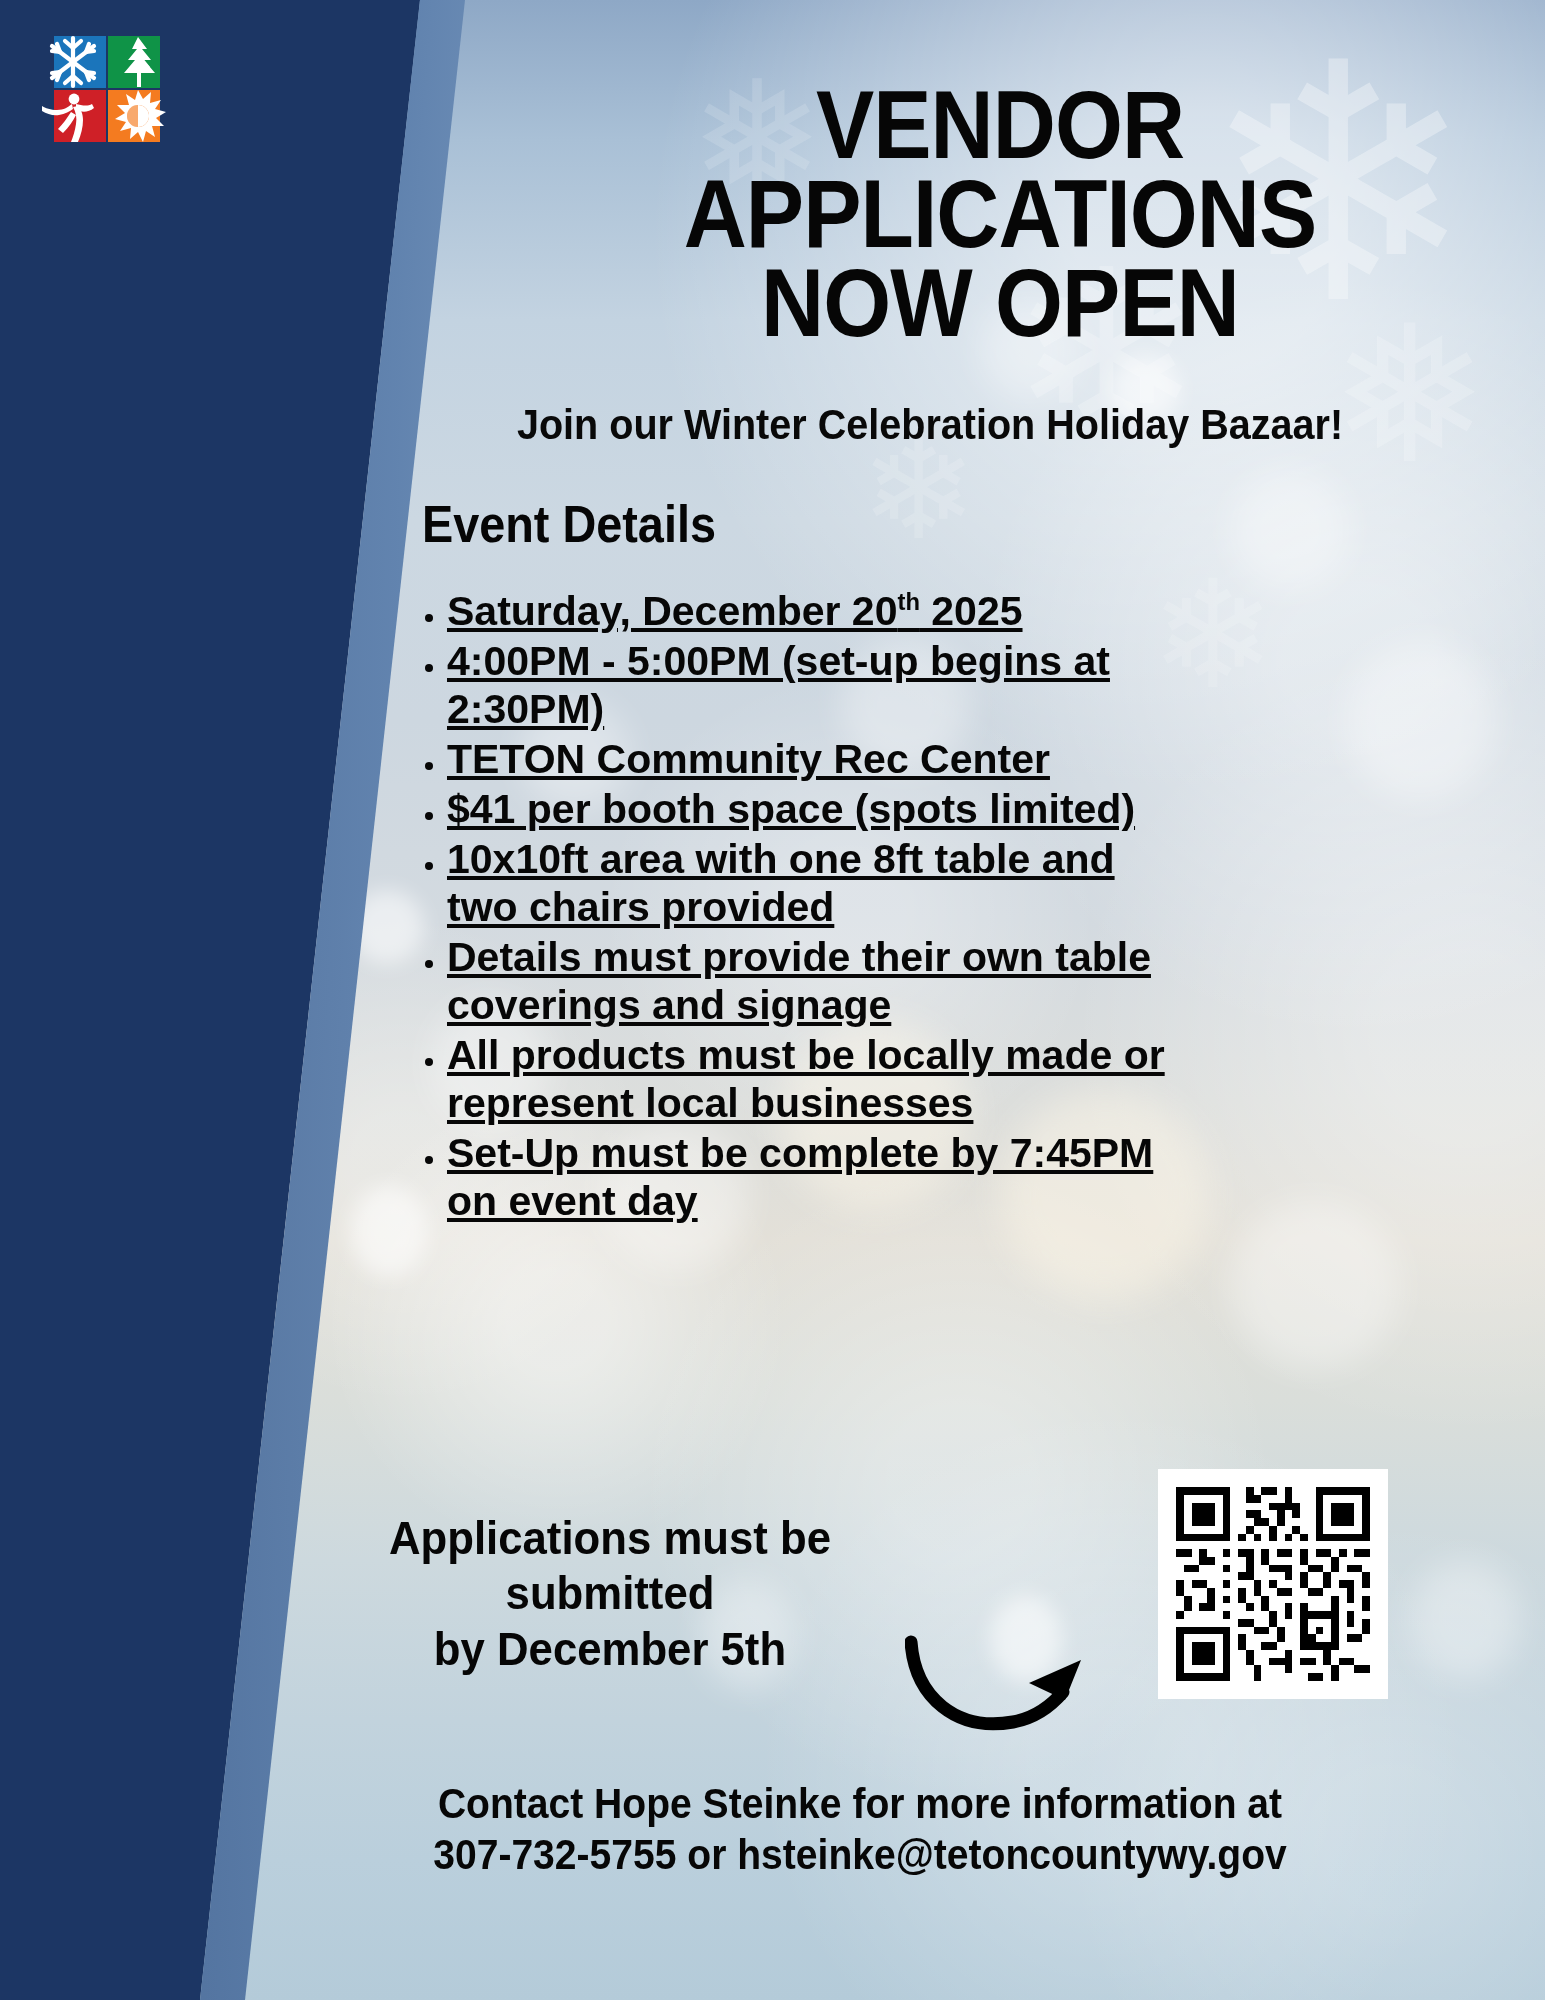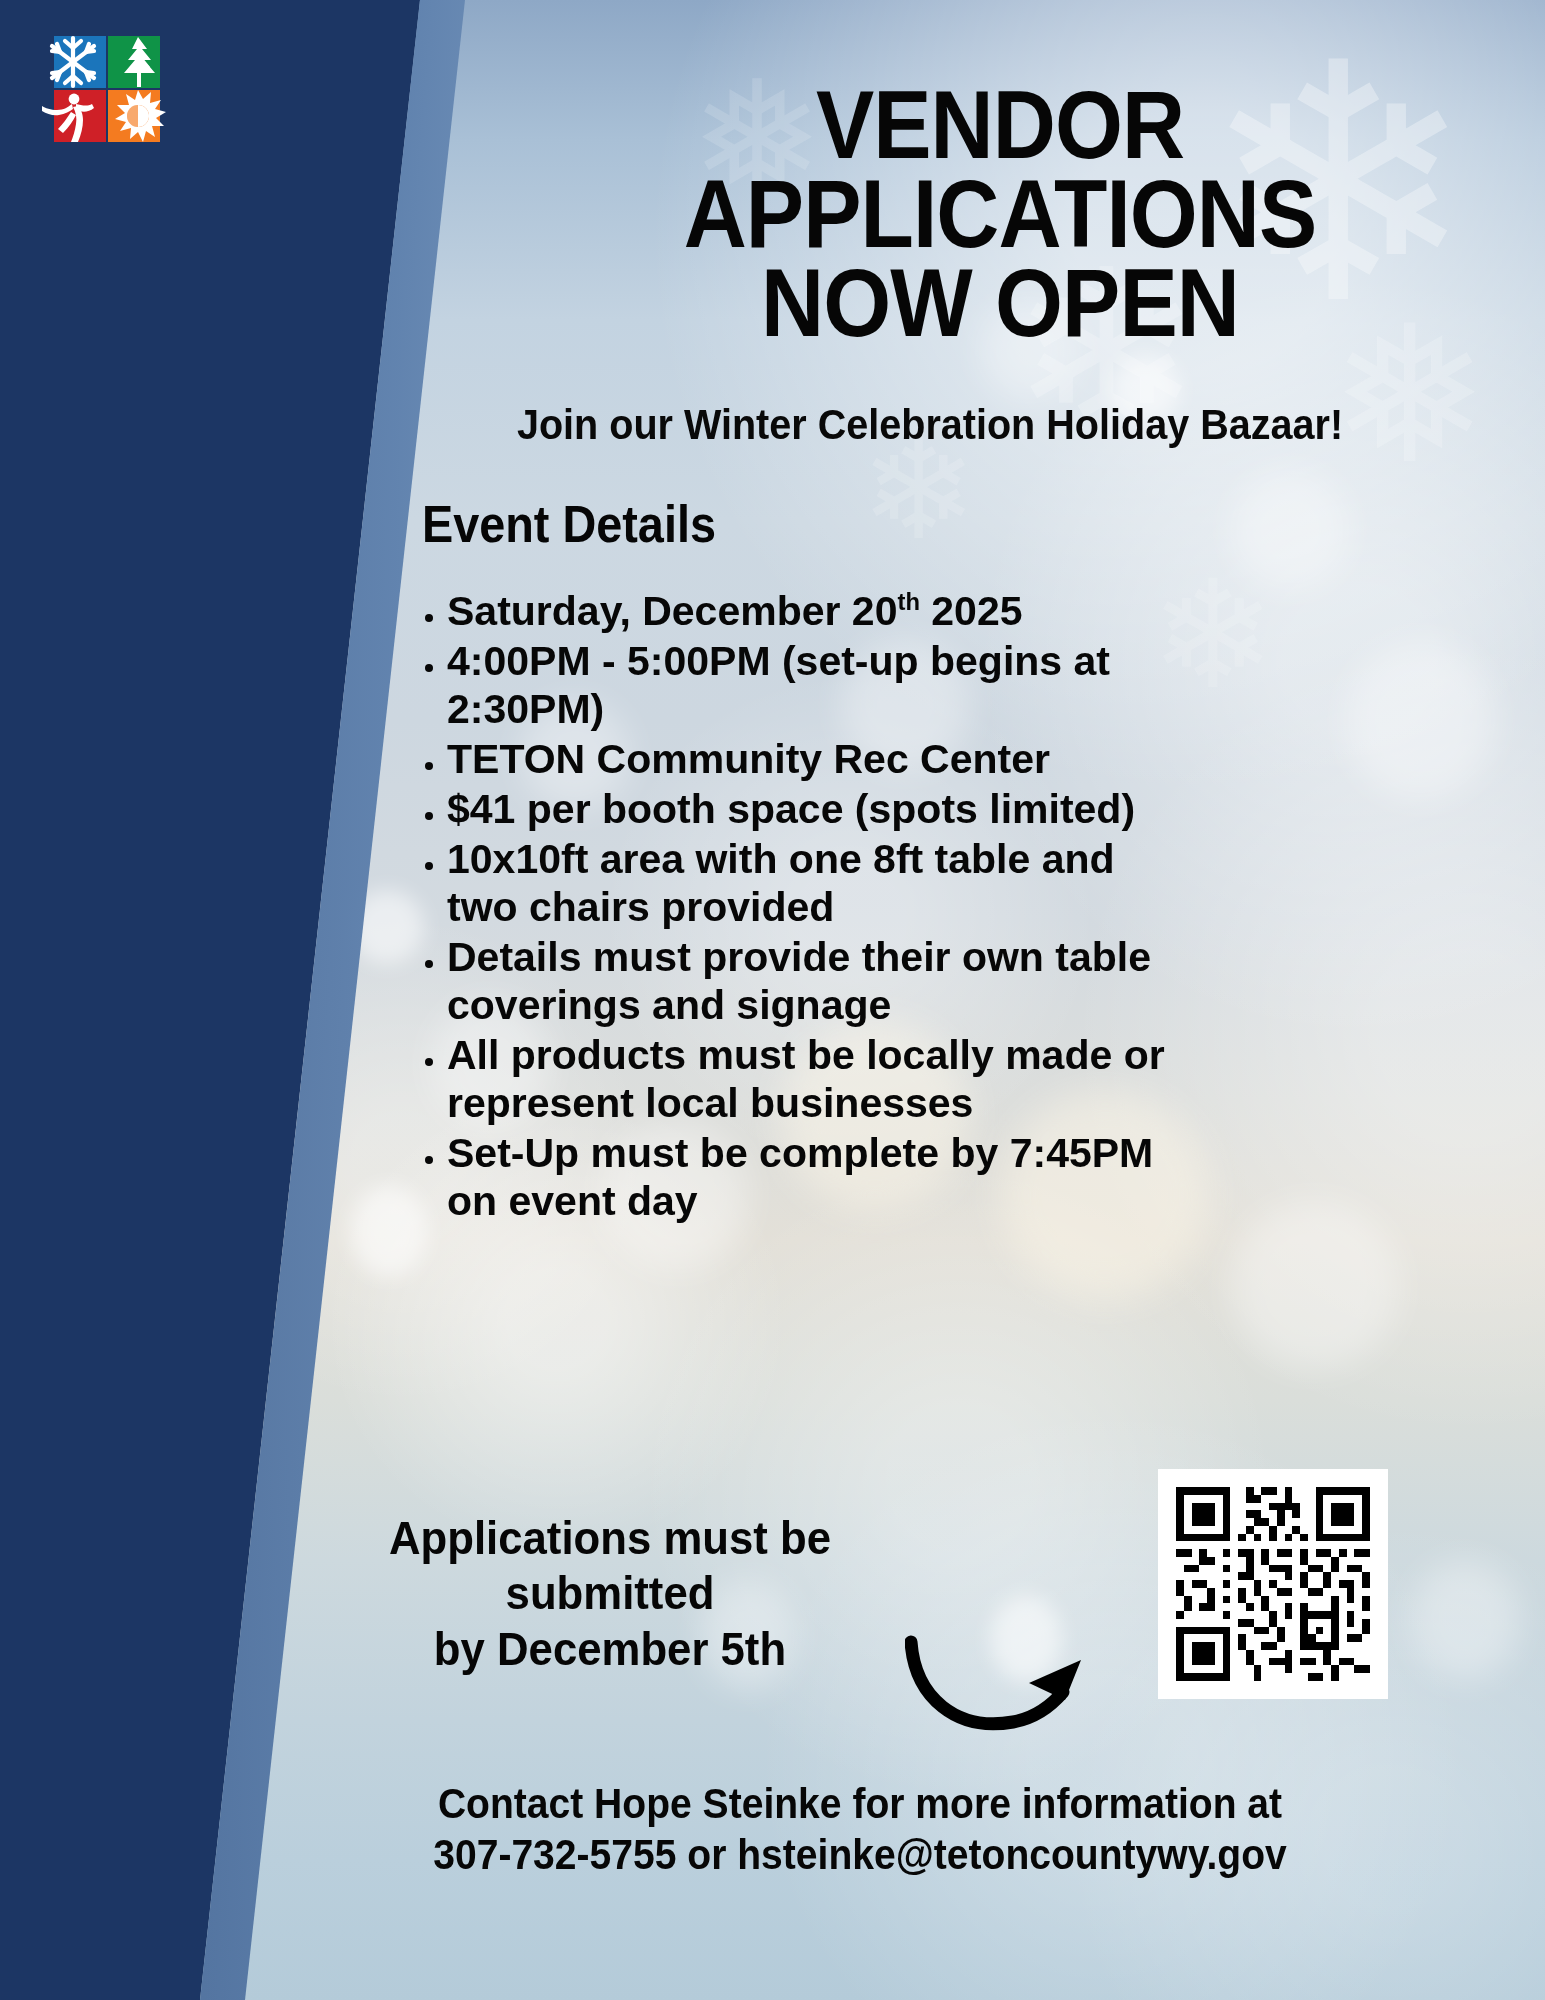--- a/index.html
+++ b/index.html
@@ -134,21 +134,21 @@
   ul.details{
     position:absolute;left:405px;top:588px;width:720px;
     margin:0;padding:0 0 0 42px;
     list-style:disc;
     font-family:"Liberation Sans Narrow","Liberation Sans",sans-serif;
     font-weight:700;
     font-size:41px;
     line-height:1.17;
     color:#070707;
   }
-  ul.details li{margin:0 0 2px 0;}
+  ul.details li{margin:0 0 2px 0;text-decoration:underline;}
   ul.details li::marker{font-size:.62em;}
   ul.details sup{font-size:.58em;vertical-align:super;}
 
   .deadline{
     position:absolute;left:290px;top:1510px;width:640px;
     text-align:center;
     font-family:"Liberation Sans Narrow","Liberation Sans",sans-serif;
     font-weight:700;font-size:47px;line-height:1.18;
     transform:scaleX(.93);transform-origin:center top;
     color:#060606;

